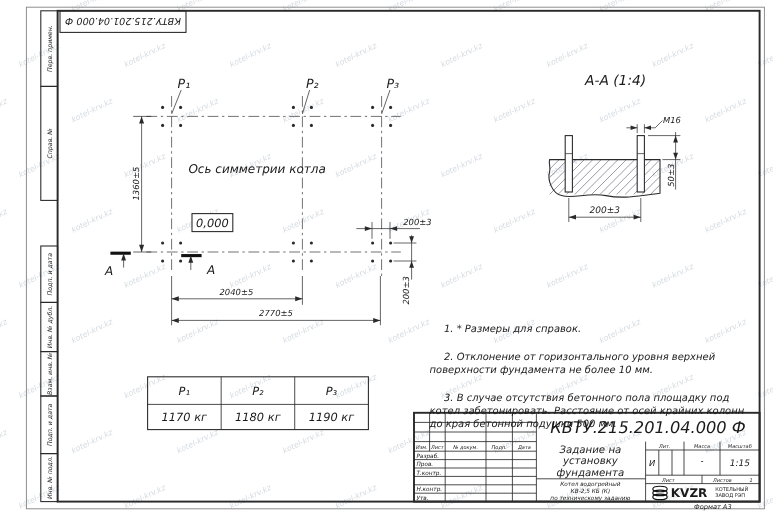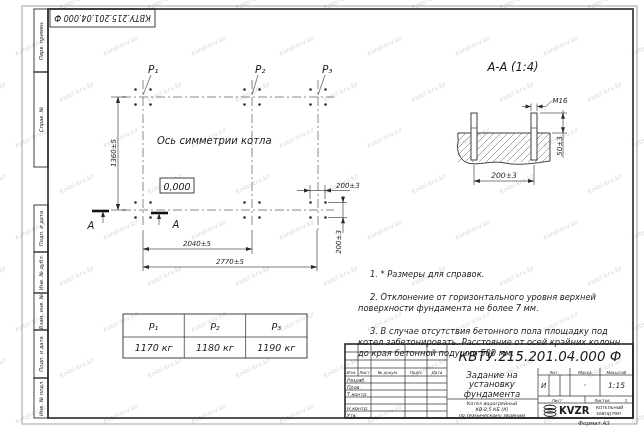--- a/index.html
+++ b/index.html
@@ -369,16 +369,16 @@
       <text class="txt up t10 bold" x="559" y="414">KVZR</text>
       <text class="txt up t42" x="596" y="409">КОТЕЛЬНЫЙ</text>
       <text class="txt up t42" x="596" y="414.5">ЗАВОД РЭП</text>
     </g>
 
     <text class="txt t55 mid" x="594" y="424.5">Формат А3</text>
   </svg>
 
   <div id="notes">
     <p>1. * Размеры для справок.</p>
-    <p>2. Отклонение от горизонтального уровня верхней поверхности фундамента не более 7 мм.</p>
+    <p>2. Отклонение от горизонтального уровня верхней поверхности фундамента не более 10 мм.</p>
     <p>3. В случае отсутствия бетонного пола площадку под котел забетонировать. Расстояние от осей крайних колонн до края бетонной подушки 500 мм.</p>
   </div>
 </div>
 
 </body></html>

